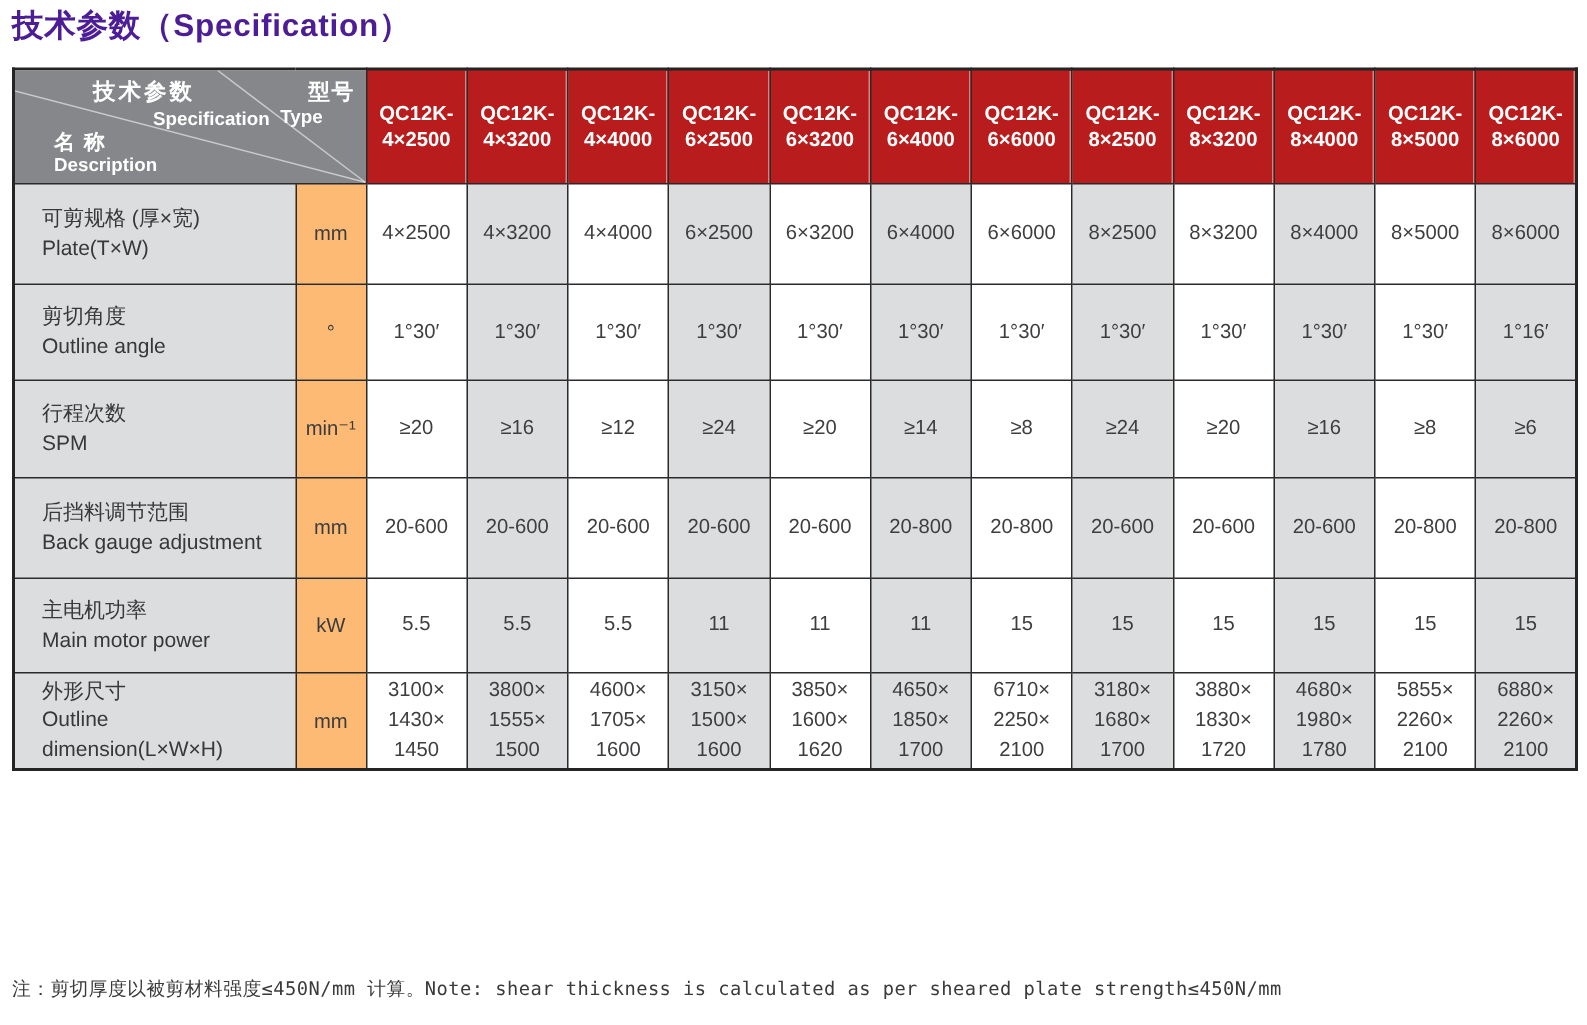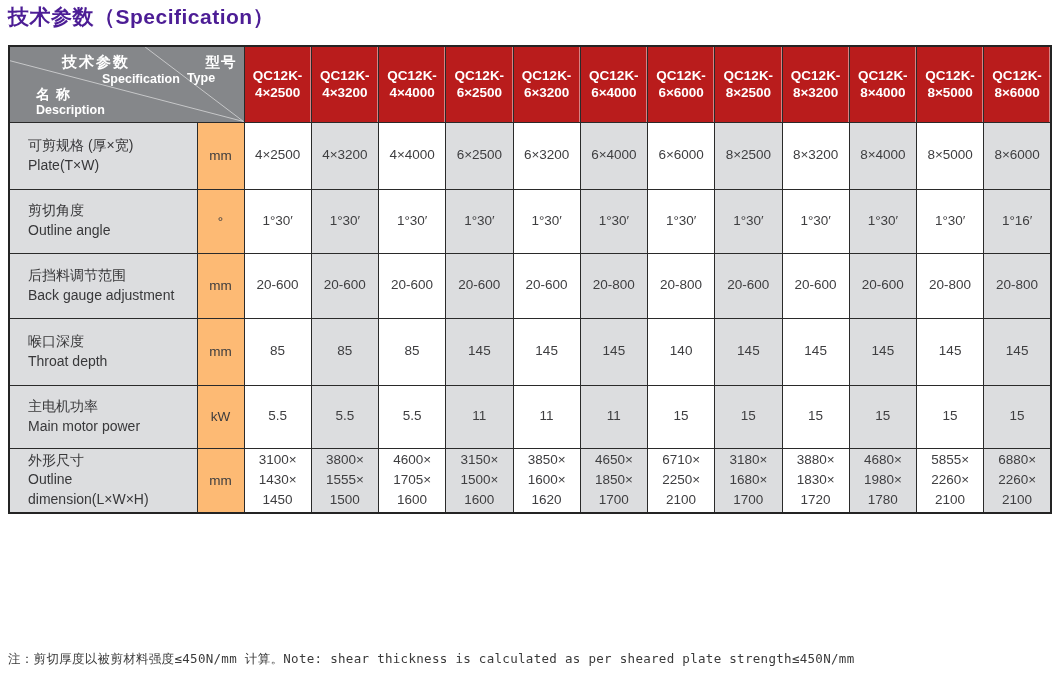--- a/index.html
+++ b/index.html
@@ -143,55 +143,55 @@
         <td class="val-cell shade">1°30′</td>
         <td class="val-cell">1°30′</td>
         <td class="val-cell shade">1°30′</td>
         <td class="val-cell">1°30′</td>
         <td class="val-cell shade">1°30′</td>
         <td class="val-cell">1°30′</td>
         <td class="val-cell shade">1°16′</td>
       </tr>
       <tr>
         <td class="label-cell">
+          <span class="lz">行程次数</span>
+          <span class="le">SPM</span>
+        </td>
+        <td class="unit-cell">min⁻¹</td>
+        <td class="val-cell">≥20</td>
+        <td class="val-cell shade">≥16</td>
+        <td class="val-cell">≥12</td>
+        <td class="val-cell shade">≥24</td>
+        <td class="val-cell">≥20</td>
+        <td class="val-cell shade">≥14</td>
+        <td class="val-cell">≥8</td>
+        <td class="val-cell shade">≥24</td>
+        <td class="val-cell">≥20</td>
+        <td class="val-cell shade">≥16</td>
+        <td class="val-cell">≥8</td>
+        <td class="val-cell shade">≥6</td>
+      </tr>
+      <tr>
+        <td class="label-cell">
           <span class="lz">后挡料调节范围</span>
           <span class="le">Back gauge adjustment</span>
         </td>
         <td class="unit-cell">mm</td>
         <td class="val-cell">20-600</td>
         <td class="val-cell shade">20-600</td>
         <td class="val-cell">20-600</td>
         <td class="val-cell shade">20-600</td>
         <td class="val-cell">20-600</td>
         <td class="val-cell shade">20-800</td>
         <td class="val-cell">20-800</td>
         <td class="val-cell shade">20-600</td>
         <td class="val-cell">20-600</td>
         <td class="val-cell shade">20-600</td>
         <td class="val-cell">20-800</td>
         <td class="val-cell shade">20-800</td>
-      </tr>
-      <tr>
-        <td class="label-cell">
-          <span class="lz">喉口深度</span>
-          <span class="le">Throat depth</span>
-        </td>
-        <td class="unit-cell">mm</td>
-        <td class="val-cell">85</td>
-        <td class="val-cell shade">85</td>
-        <td class="val-cell">85</td>
-        <td class="val-cell shade">145</td>
-        <td class="val-cell">145</td>
-        <td class="val-cell shade">145</td>
-        <td class="val-cell">140</td>
-        <td class="val-cell shade">145</td>
-        <td class="val-cell">145</td>
-        <td class="val-cell shade">145</td>
-        <td class="val-cell">145</td>
-        <td class="val-cell shade">145</td>
       </tr>
       <tr>
         <td class="label-cell">
           <span class="lz">主电机功率</span>
           <span class="le">Main motor power</span>
         </td>
         <td class="unit-cell">kW</td>
         <td class="val-cell">5.5</td>
         <td class="val-cell shade">5.5</td>
         <td class="val-cell">5.5</td>

